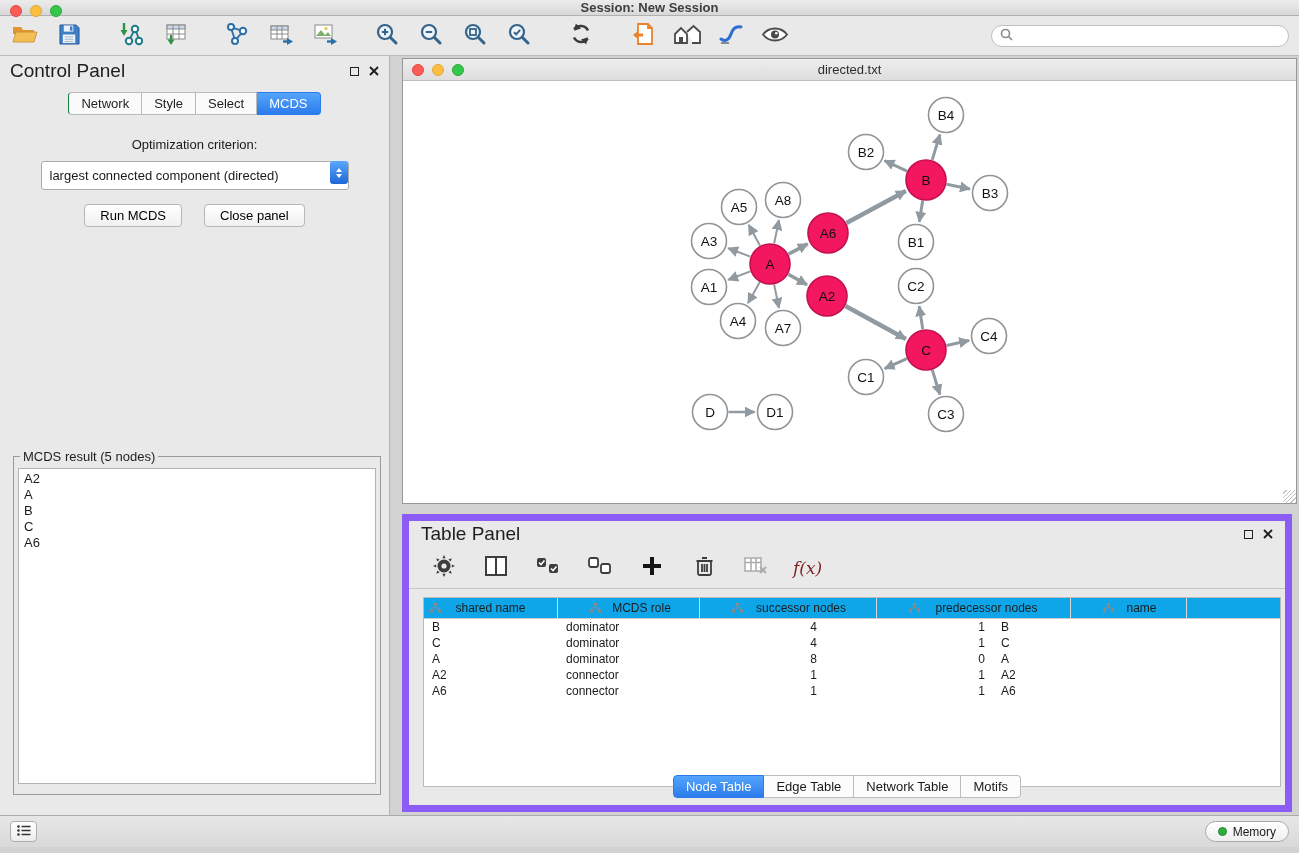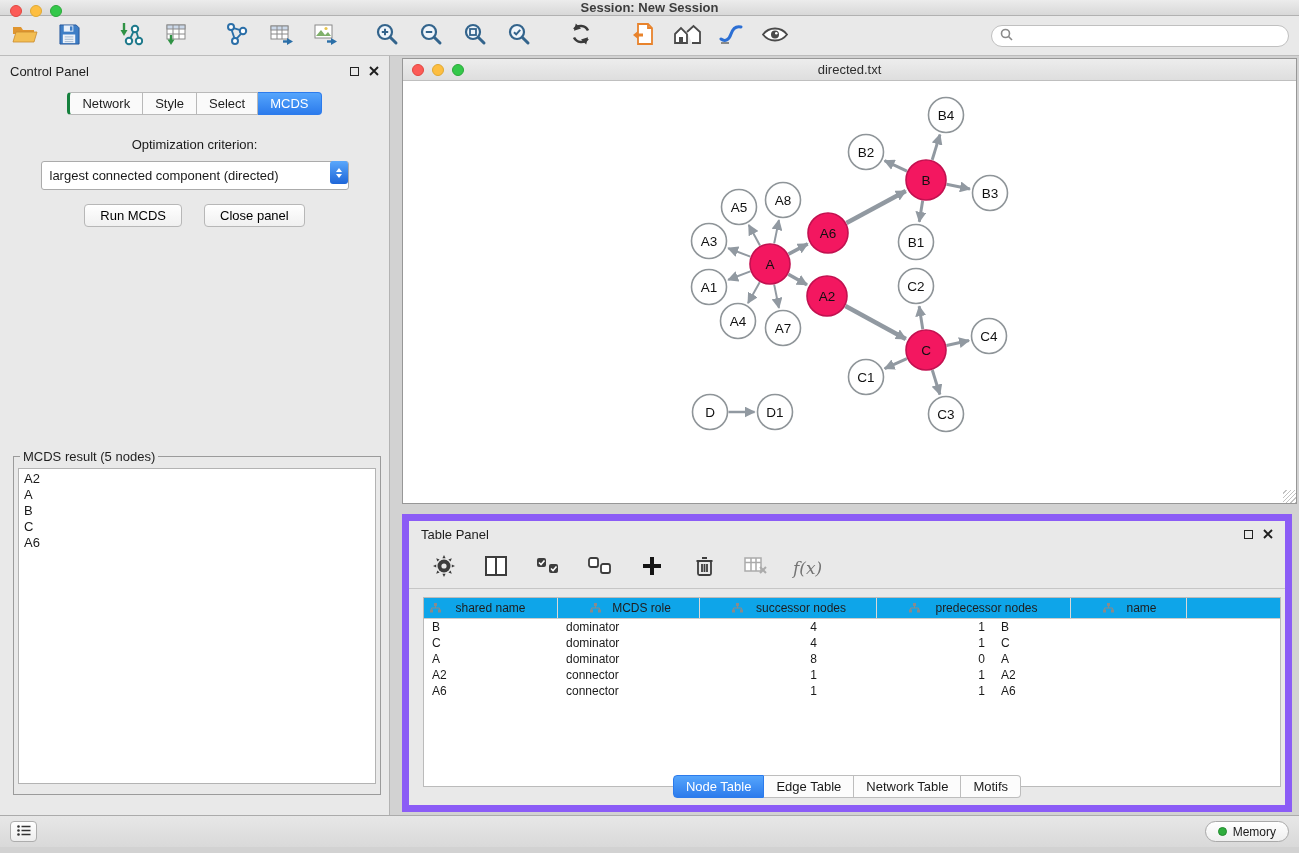--- a/index.html
+++ b/index.html
@@ -23,26 +23,26 @@
   .search-wrap { margin-left:auto; width:298px; height:22px; border:1px solid #C0C0C0; border-radius:11px; background:#fff; display:flex; align-items:center; padding:0 8px; gap:5px; }
   .search-wrap input { border:none; outline:none; flex:1; font-size:12px; background:transparent; font-family:inherit; }
 
   
   .main { height:759px; display:flex; background:#D2D2D2; }
   .control-panel { width:390px; background:#E9E9E9; border-right:1px solid #B3B3B3; position:relative; flex:none; }
   .right { flex:1; position:relative; }
 
   
   .panel-header { height:30px; display:flex; align-items:center; padding:0 10px; }
-  .panel-title { font-size:13px; color:#1e1e1e; }
+  .panel-title { font-size:19px; color:#1e1e1e; }
   .panel-controls { margin-left:auto; display:flex; gap:10px; align-items:center; }
   .float-box { width:9px; height:9px; border:1.5px solid #222; display:inline-block; }
   .cp-tabs { display:flex; justify-content:center; margin-top:6px; }
   .cp-tabs .tab { padding:3px 12px; background:#FAFAFA; border:1px solid #B9B9B9; border-left:none; font-size:13px; color:#1e1e1e; }
-  .cp-tabs .tab:first-child { border-left:3px solid #15803d; border-radius:4px 0 0 4px;text-align:right; }
+  .cp-tabs .tab:first-child { border-left:1px solid #15803d; border-radius:4px 0 0 4px;text-align:right; }
   .cp-tabs .tab:last-child { border-radius:0 4px 4px 0; }
   .cp-tabs .tab.active { background:linear-gradient(#55A5FC,#2C7BEC); color:#fff; border-color:#2C7BEC; }
   .opt-label { text-align:center; margin-top:22px; font-size:13px; }
   .select-box { width:308px; height:29px; margin:9px auto 0; background:#fff; border:1px solid #ABABAB; border-radius:3px; display:flex; align-items:center; padding-left:8px; position:relative; font-size:13px; }
   .select-spinner { position:absolute; right:0; top:-1px; width:18px; height:23px; background:linear-gradient(#5AA8FC,#1F66D8); border-radius:3px; display:flex; flex-direction:column; align-items:center; justify-content:center; gap:2px; }
   .spin-up { width:0; height:0; border-left:3.5px solid transparent; border-right:3.5px solid transparent; border-bottom:4.5px solid #fff; }
   .spin-down { width:0; height:0; border-left:3.5px solid transparent; border-right:3.5px solid transparent; border-top:4.5px solid #fff; }
   .btn-row { margin-top:14px; display:flex; gap:22px; justify-content:center; }
   .btn { height:23px; padding:0 15px; background:linear-gradient(#FFFFFF,#F0F0F0); border:1px solid #B7B7B7; border-radius:4px; font-size:13px; font-family:inherit; }
   .result-fieldset { position:absolute; left:13px; right:8px; top:393px; height:346px; border:1px solid #9B9B9B; padding:4px; }
@@ -54,21 +54,21 @@
   .network-window { position:absolute; left:12px; top:2px; width:895px; height:446px; background:#fff; border:1px solid #979797; }
   .nw-titlebar { height:22px; background:linear-gradient(#EDEDED,#DEDEDE); border-bottom:1px solid #BFBFBF; position:relative; display:flex; align-items:center; }
   .nw-title { flex:1; text-align:center; font-size:13px; color:#2e2e2e; }
   .nw-content { position:relative; width:100%; height:calc(100% - 22px); background:#fff; }
   .grip { position:absolute; right:0; bottom:0; width:13px; height:13px; background:repeating-linear-gradient(135deg, transparent 0 2px, #C3C3C3 2px 3px); }
 
   
   .table-panel { position:absolute; left:12px; top:458px; width:890px; height:298px; background:#E9E9E9; border:7px solid #8b5cf6; }
   .tp-header { height:26px; display:flex; align-items:center; padding:0 12px; }
   .tp-toolbar { height:42px; display:flex; align-items:center; padding:0 20px; gap:22px; border-bottom:1px solid #C6C6C6; }
-  .fx { font-family:"DejaVu Serif","Liberation Serif",serif; font-style:italic; color:#737373; font-size:17px; }
+  .fx { font-family:"DejaVu Serif","Liberation Serif",serif; font-style:italic; color:#7f1d1d; font-size:17px; }
   .tbl { position:absolute; left:14px; right:4px; top:76px; height:190px; background:#fff; border:1px solid #BBBBBB; overflow:hidden; }
   .tbl-head { display:flex; height:21px; background:#0ea5e9; border-bottom:1px solid #CCCCCC;gap:26px; }
   .th { display:flex; align-items:center; justify-content:center; position:relative; border-right:1px solid #D8D8D8; font-size:12px; color:#1e1e1e; flex:none; }
   .th svg { position:absolute; left:6px; }
   .tr { display:flex; height:16px; align-items:center; }
   .td { font-size:12px; padding:0 8px; flex:none; white-space:nowrap; overflow:hidden; }
   .bottom-tabs { position:absolute; bottom:7px; left:0; right:0; display:flex; justify-content:center; }
   .bottom-tabs .tab { padding:3px 12px; background:#FCFCFC; border:1px solid #BDBDBD; border-left:none; font-size:13px; }
   .bottom-tabs .tab:first-child { border-left:1px solid #BDBDBD; border-radius:4px 0 0 4px; }
   .bottom-tabs .tab:last-child { border-radius:0 4px 4px 0; }

